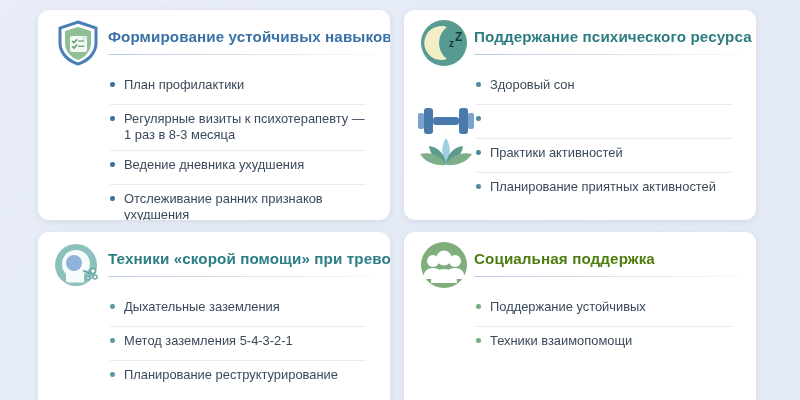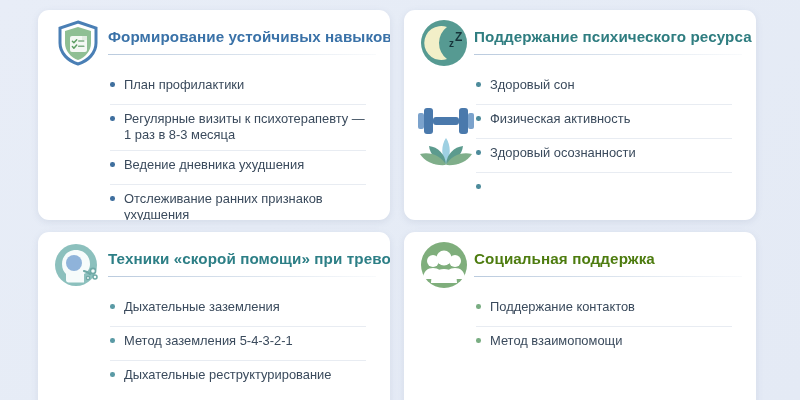--- a/index.html
+++ b/index.html
@@ -144,37 +144,37 @@
           <span class="sideicon" style="top:0px;">
             <svg viewBox="0 0 60 34" width="60" height="34">
               <rect x="2" y="9" width="6" height="16" rx="2" fill="#7ba2cc"></rect>
               <rect x="8" y="4" width="9" height="26" rx="3" fill="#4a79ac"></rect>
               <rect x="17" y="13" width="26" height="8" rx="3" fill="#4a79ac"></rect>
               <rect x="43" y="4" width="9" height="26" rx="3" fill="#4a79ac"></rect>
               <rect x="52" y="9" width="6" height="16" rx="2" fill="#7ba2cc"></rect>
             </svg>
           </span>
           <span class="dot"></span>
-          <span class="txt">Физическая активность</span>
         </div>
         <div class="li">
           <span class="sideicon" style="top:-2px;">
             <svg viewBox="0 0 60 34" width="60" height="34">
               <path d="M30 2 C25 9 25 20 30 28 C35 20 35 9 30 2 Z" fill="#9ed0e2"></path>
               <path d="M30 28 C21 26 14 19 13 10 C22 11 29 18 30 28 Z" fill="#5c9b8e"></path>
               <path d="M30 28 C39 26 46 19 47 10 C38 11 31 18 30 28 Z" fill="#5c9b8e"></path>
               <path d="M30 29 C19 30 9 26 4 18 C14 15 26 20 30 29 Z" fill="#7fae8a"></path>
               <path d="M30 29 C41 30 51 26 56 18 C46 15 34 20 30 29 Z" fill="#7fae8a"></path>
             </svg>
           </span>
           <span class="dot"></span>
-          <span class="txt">Здоровый осознанности</span>
-        </div>
-        <div class="li">
-          <span class="dot"></span>
+          <span class="txt">Практики активностей</span>
+        </div>
+        <div class="li">
+          <span class="dot"></span>
+          <span class="txt">Планирование приятных активностей</span>
         </div>
       </div>
     </div>
   </div>
 
   <div class="card t-teal2">
     <div class="card-inner">
       <div class="head">
         <div class="badge">
           <svg viewBox="0 0 48 48" width="48" height="48">
@@ -194,21 +194,21 @@
         <div class="li">
           <span class="dot"></span>
           <span class="txt">Дыхательные заземления</span>
         </div>
         <div class="li">
           <span class="dot"></span>
           <span class="txt">Метод заземления 5-4-3-2-1</span>
         </div>
         <div class="li">
           <span class="dot"></span>
-          <span class="txt">Дыхательные реструктурирование</span>
+          <span class="txt">Планирование реструктурирование</span>
         </div>
       </div>
     </div>
   </div>
 
   <div class="card t-green">
     <div class="card-inner">
       <div class="head">
         <div class="badge">
           <svg viewBox="0 0 48 48" width="48" height="48">
@@ -220,23 +220,23 @@
             <circle cx="24" cy="17" r="7.5" fill="#ffffff"></circle>
             <path d="M11 42 C11 32 17 28 24 28 C31 28 37 32 37 42 Z" fill="#ffffff"></path>
           </svg>
         </div>
         <div class="title">Социальная поддержка</div>
         <div class="rule"></div>
       </div>
       <div class="list">
         <div class="li">
           <span class="dot"></span>
-          <span class="txt">Поддержание контактов</span>
-        </div>
-        <div class="li">
-          <span class="dot"></span>
-          <span class="txt">Метод взаимопомощи</span>
+          <span class="txt">Поддержание устойчивых</span>
+        </div>
+        <div class="li">
+          <span class="dot"></span>
+          <span class="txt">Техники взаимопомощи</span>
         </div>
       </div>
     </div>
   </div>
 
 </div>
 
 </body></html>

